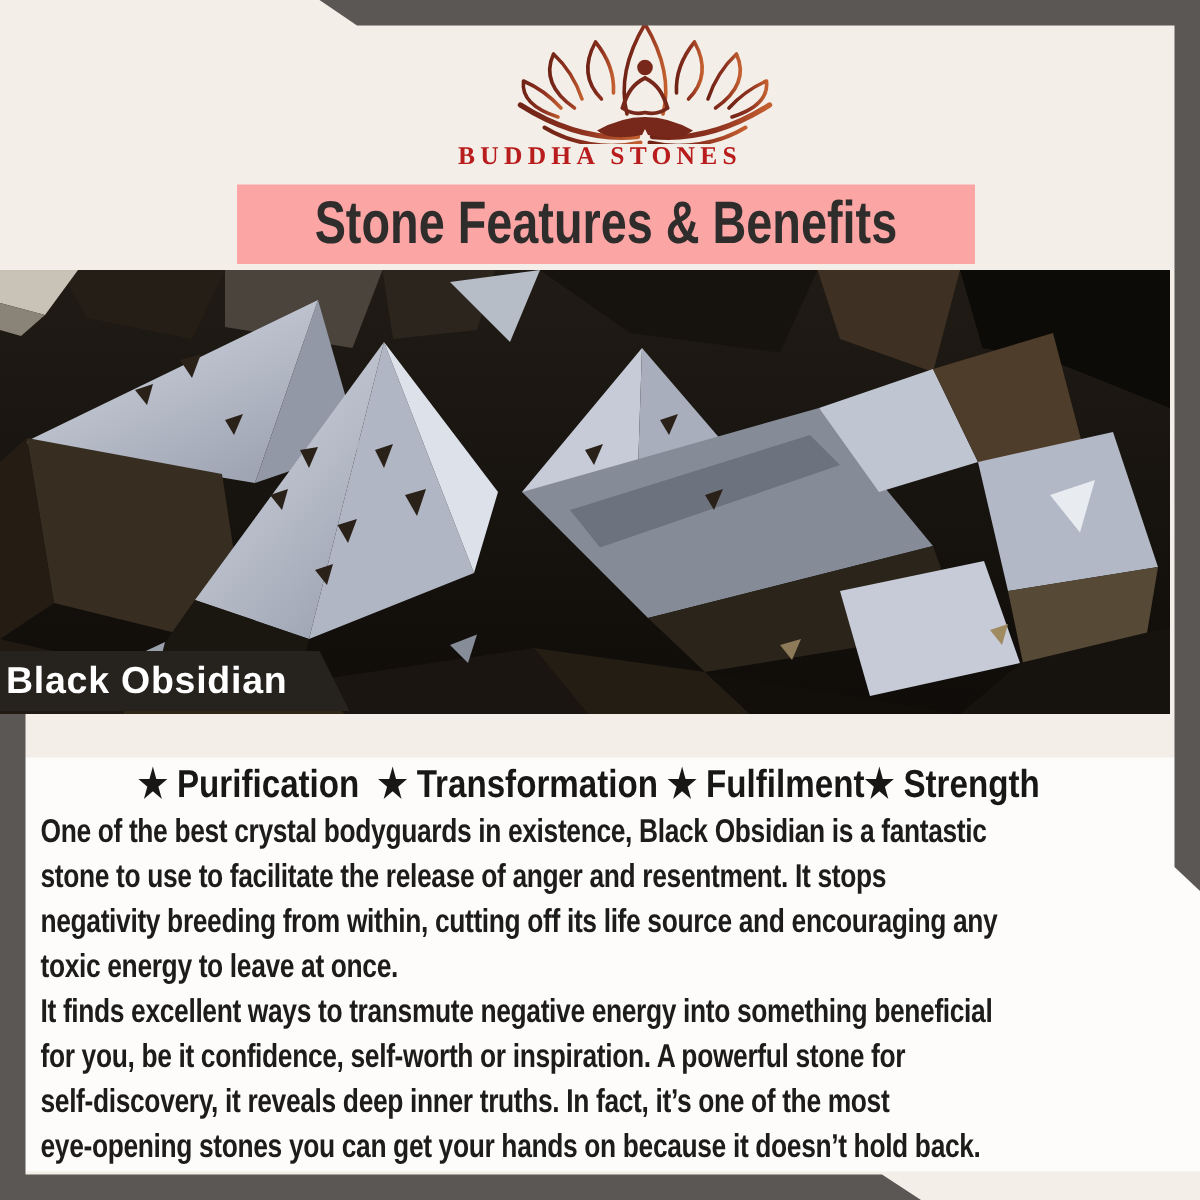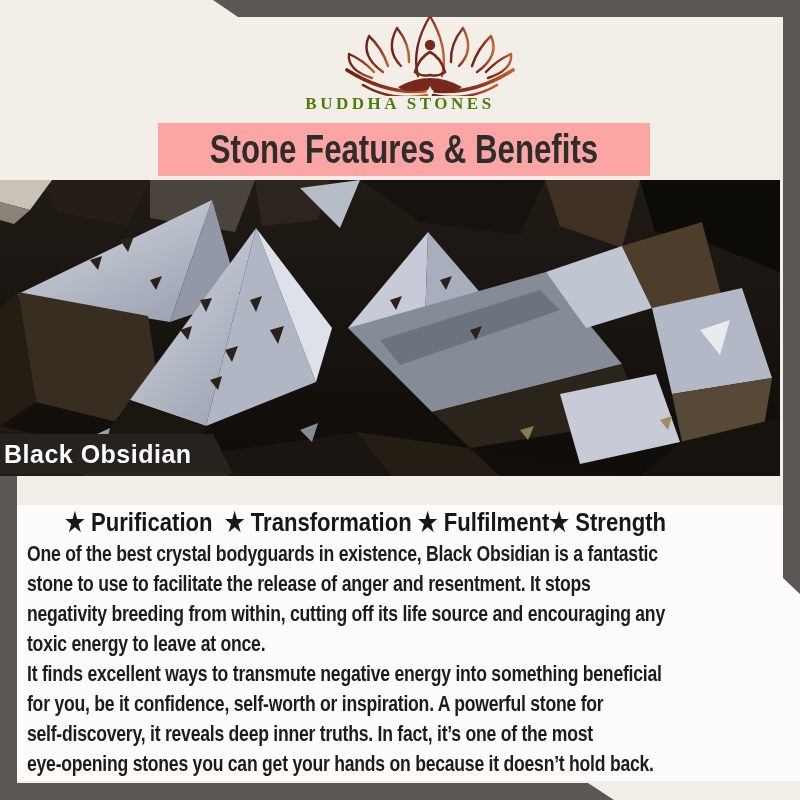--- a/index.html
+++ b/index.html
@@ -6,21 +6,21 @@
   body{width:800px;height:800px;position:relative;overflow:hidden;
        background:#f3eee8;font-family:"Liberation Sans",sans-serif;}
 
   
   .frame-svg{position:absolute;left:0;top:0;width:800px;height:800px;z-index:3;pointer-events:none;}
 
   
   .logo-wrap{position:absolute;left:335px;top:12px;width:190px;height:84px;z-index:2;}
   .brand-name{position:absolute;left:0;top:94px;width:800px;text-align:center;z-index:2;
       font-family:"Liberation Serif",serif;font-size:17px;letter-spacing:3.5px;
-      color:#4d7c0f;font-weight:600;}
+      color:#b91c1c;font-weight:600;}
 
   
   .heading-band{position:absolute;left:158px;top:123px;width:492px;height:53px;
       background:#fca5a5;z-index:2;display:flex;align-items:center;justify-content:center;}
   .heading-band .title{font-size:40px;font-weight:bold;color:#2e2d2b;white-space:nowrap;
       transform:scaleX(0.78);transform-origin:center center;letter-spacing:0;}
 
   
   .photo{position:absolute;left:0;top:180px;width:780px;height:296px;z-index:4;}
   .photo svg{display:block;}
@@ -29,21 +29,21 @@
   .photo-tag{position:absolute;left:0;top:434px;width:233px;height:40px;z-index:5;
       background:#26231f;clip-path:polygon(0 0,213px 0,233px 40px,0 40px);
       display:flex;align-items:center;}
   .photo-tag .tag-text{color:#ffffff;font-size:25px;font-weight:bold;padding-left:4px;
       letter-spacing:0.5px;white-space:nowrap;}
 
   
   .text-panel{position:absolute;left:16px;top:505px;width:784px;height:276px;
       background:#fdfcfa;z-index:2;}
 
-  .features-line{position:absolute;left:12px;top:506px;width:744px;z-index:4;text-align:left;}
+  .features-line{position:absolute;left:2px;top:506px;width:744px;z-index:4;text-align:right;}
   .features-line .inner{display:inline-block;font-size:26px;font-weight:bold;color:#181715;
       white-space:pre;transform:scaleX(0.85);transform-origin:center center;line-height:32px;}
 
   .body-text{position:absolute;left:27px;top:539px;width:900px;z-index:4;
       font-size:22px;font-weight:bold;color:#1d1c1a;line-height:30px;
       letter-spacing:-0.3px;white-space:pre-line;
       transform:scaleX(0.80);transform-origin:0 0;}
 
   .lotus-stroke{fill:none;stroke-linecap:round;}
 </style>

